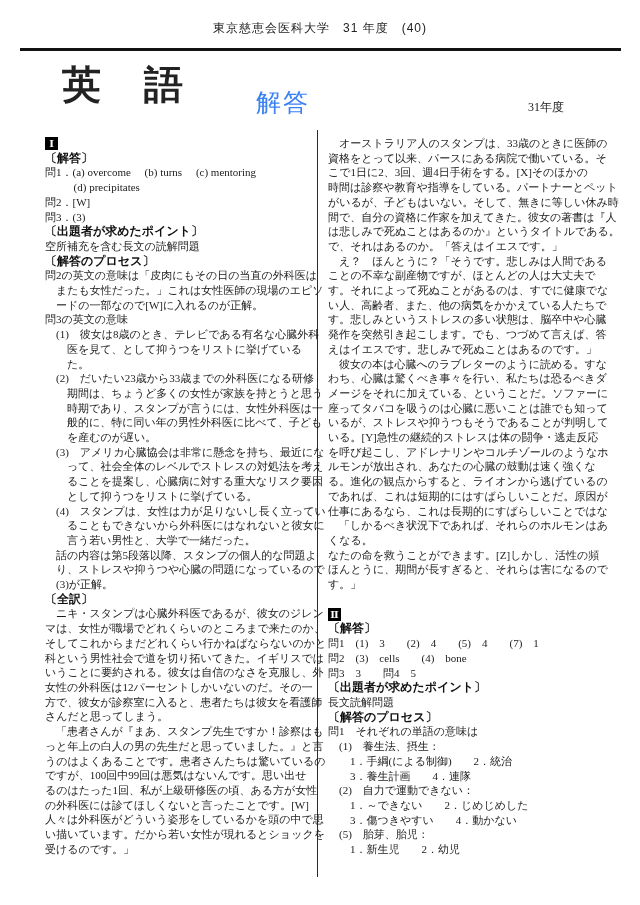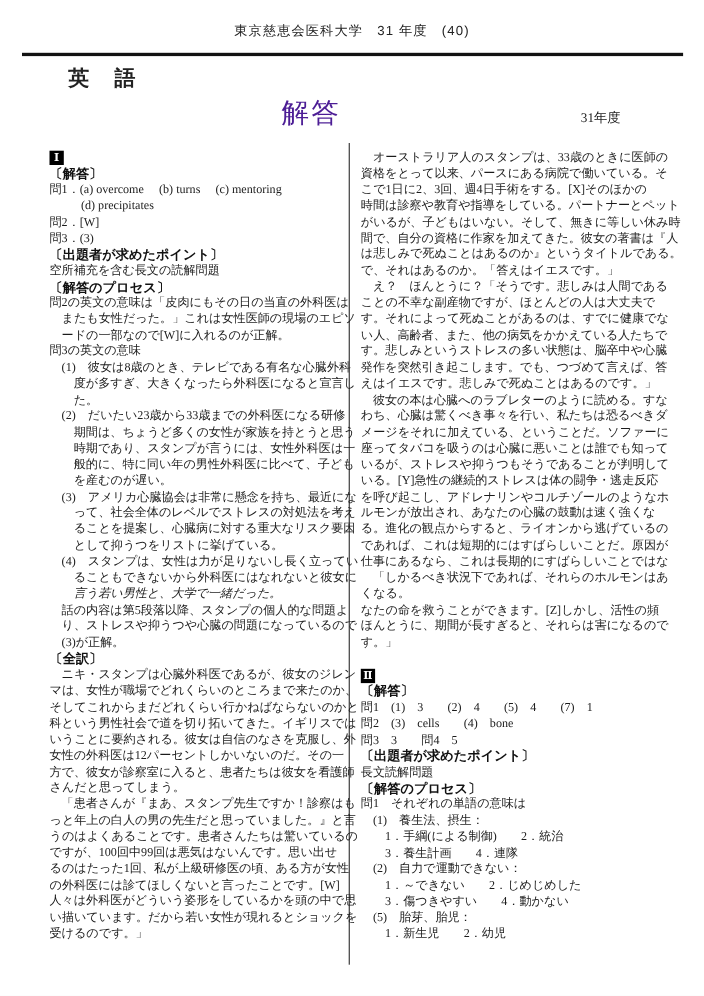--- a/index.html
+++ b/index.html
@@ -8,24 +8,24 @@
     font-family:"Liberation Serif","DejaVu Serif",serif;color:#1a1a1a;
   }
   .page{position:absolute;inset:0;background:#ffffff;overflow:hidden;}
   .header{
     position:absolute;top:20px;left:0;width:100%;text-align:center;
     font-size:12px;letter-spacing:1px;color:#222;
     font-family:"Liberation Sans","DejaVu Sans",sans-serif;
   }
   .rule{position:absolute;top:48px;left:20px;width:601px;height:3px;background:#121212;}
   .subject{
-    position:absolute;top:58px;left:62px;font-size:19px;font-weight:600;
+    position:absolute;top:58px;left:62px;font-size:39px;font-weight:600;
     letter-spacing:2px;color:#222;
   }
-  .kaitou{position:absolute;top:86px;left:256px;font-size:25px;letter-spacing:2px;color:#4c1d95;}
+  .kaitou{position:absolute;top:86px;left:256px;font-size:25px;letter-spacing:2px;color:#3b82f6;}
   .year{position:absolute;top:99px;left:528px;font-size:12px;color:#1a1a1a;}
   .divider{position:absolute;top:130px;left:317px;width:1px;height:747px;background:#2b2b2b;}
   .col{position:absolute;top:136px;}
   .col.left{left:45px;width:270px;}
   .col.right{left:328px;width:287px;}
   .line{font-size:11px;line-height:14.7px;white-space:pre;color:#1b1b1b;}
   .heading{
     font-size:12px;line-height:14.7px;font-weight:bold;color:#111;white-space:pre;
     font-family:"Liberation Sans","DejaVu Sans",sans-serif;
   }
@@ -57,34 +57,34 @@
       <div class="line">問2．[W]</div>
       <div class="line">問3．(3)</div>
       <div class="heading">〔出題者が求めたポイント〕</div>
       <div class="line">空所補充を含む長文の読解問題</div>
       <div class="heading">〔解答のプロセス〕</div>
       <div class="line">問2の英文の意味は「皮肉にもその日の当直の外科医は</div>
       <div class="line" style="padding-left: 11px;">またも女性だった。」これは女性医師の現場のエピソ</div>
       <div class="line" style="padding-left: 11px;">ードの一部なので[W]に入れるのが正解。</div>
       <div class="line">問3の英文の意味</div>
       <div class="line" style="padding-left: 11px;">(1)　彼女は8歳のとき、テレビである有名な心臓外科</div>
-      <div class="line" style="padding-left: 22px;">度が多すぎ、大きくなったら外科医になると宣言し</div>
+      <div class="line" style="padding-left: 22px;">医を見て、として抑うつをリストに挙げている</div>
       <div class="line" style="padding-left: 22px;">た。</div>
       <div class="line" style="padding-left: 11px;">(2)　だいたい23歳から33歳までの外科医になる研修</div>
       <div class="line" style="padding-left: 22px;">期間は、ちょうど多くの女性が家族を持とうと思う</div>
       <div class="line" style="padding-left: 22px;">時期であり、スタンプが言うには、女性外科医は一</div>
       <div class="line" style="padding-left: 22px;">般的に、特に同い年の男性外科医に比べて、子ども</div>
       <div class="line" style="padding-left: 22px;">を産むのが遅い。</div>
       <div class="line" style="padding-left: 11px;">(3)　アメリカ心臓協会は非常に懸念を持ち、最近にな</div>
       <div class="line" style="padding-left: 22px;">って、社会全体のレベルでストレスの対処法を考え</div>
       <div class="line" style="padding-left: 22px;">ることを提案し、心臓病に対する重大なリスク要因</div>
       <div class="line" style="padding-left: 22px;">として抑うつをリストに挙げている。</div>
       <div class="line" style="padding-left: 11px;">(4)　スタンプは、女性は力が足りないし長く立ってい</div>
       <div class="line" style="padding-left: 22px;">ることもできないから外科医にはなれないと彼女に</div>
-      <div class="line" style="padding-left: 22px; font-style: italic;">言う若い男性と、大学で一緒だった。</div>
+      <div class="line" style="padding-left: 22px;">言う若い男性と、大学で一緒だった。</div>
       <div class="line" style="padding-left: 11px;">話の内容は第5段落以降、スタンプの個人的な問題よ</div>
       <div class="line" style="padding-left: 11px;">り、ストレスや抑うつや心臓の問題になっているので</div>
       <div class="line" style="padding-left: 11px;">(3)が正解。</div>
       <div class="heading">〔全訳〕</div>
       <div class="line">　ニキ・スタンプは心臓外科医であるが、彼女のジレン</div>
       <div class="line">マは、女性が職場でどれくらいのところまで来たのか、</div>
       <div class="line">そしてこれからまだどれくらい行かねばならないのかと</div>
       <div class="line">科という男性社会で道を切り拓いてきた。イギリスでは</div>
       <div class="line">いうことに要約される。彼女は自信のなさを克服し、外</div>
       <div class="line">女性の外科医は12パーセントしかいないのだ。その一</div>

